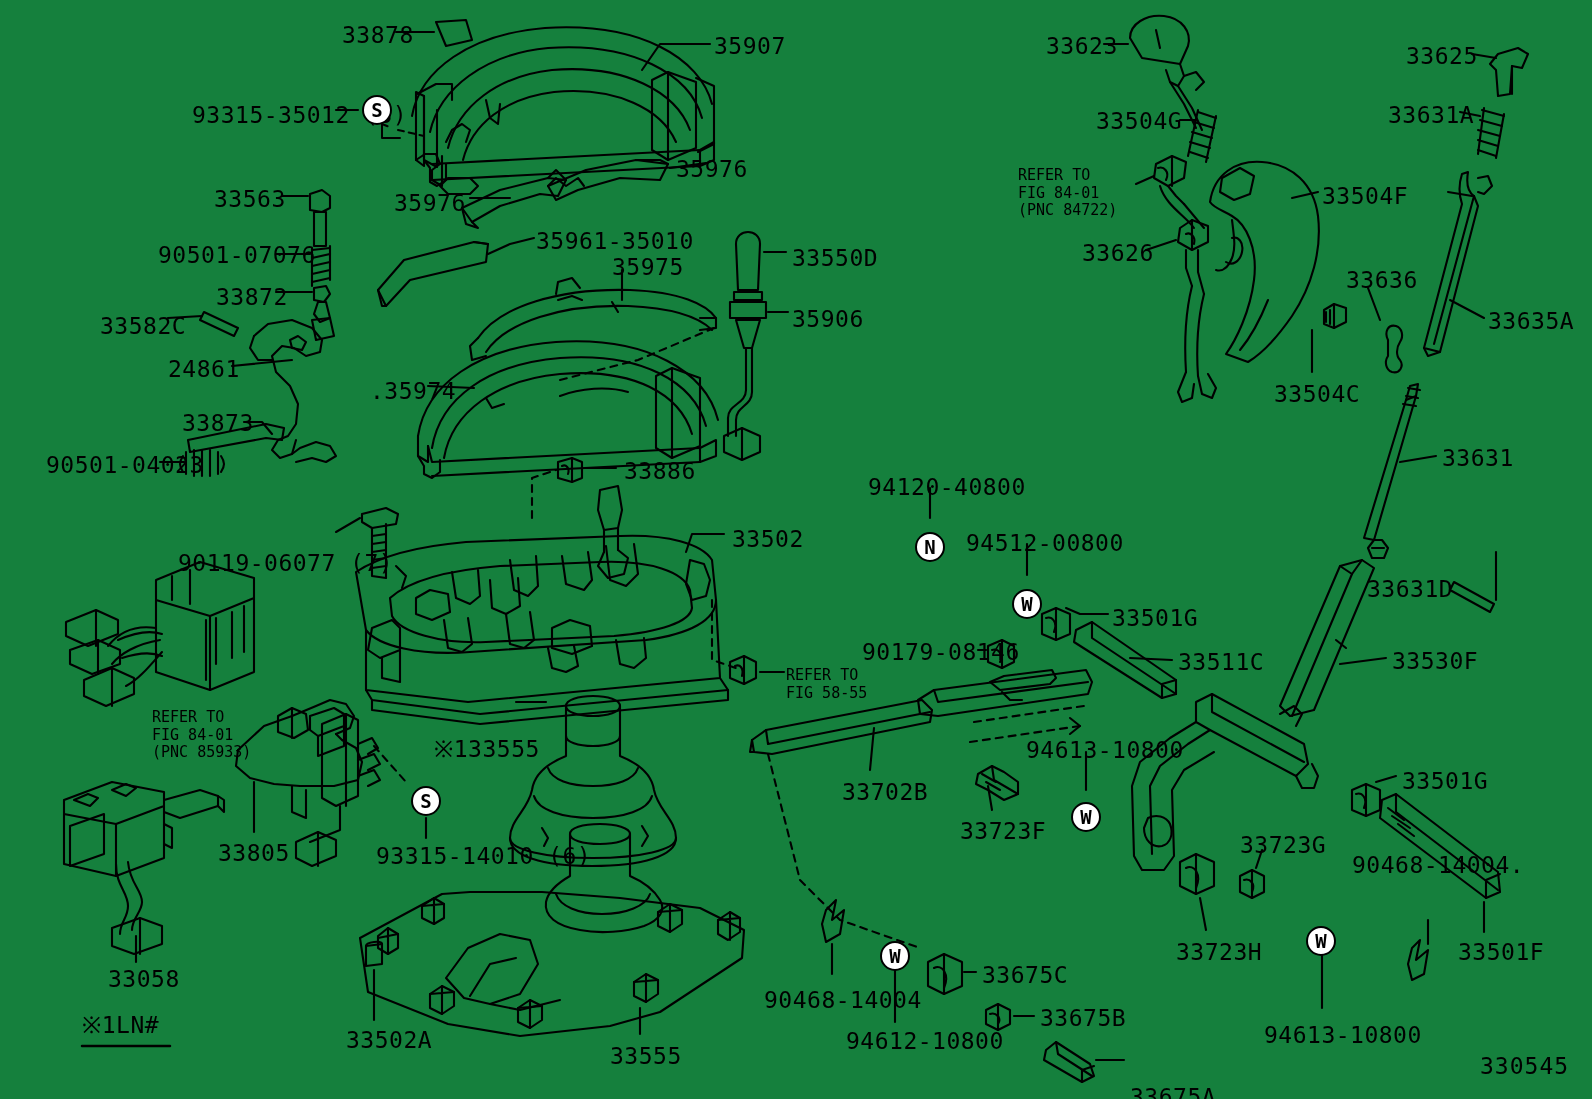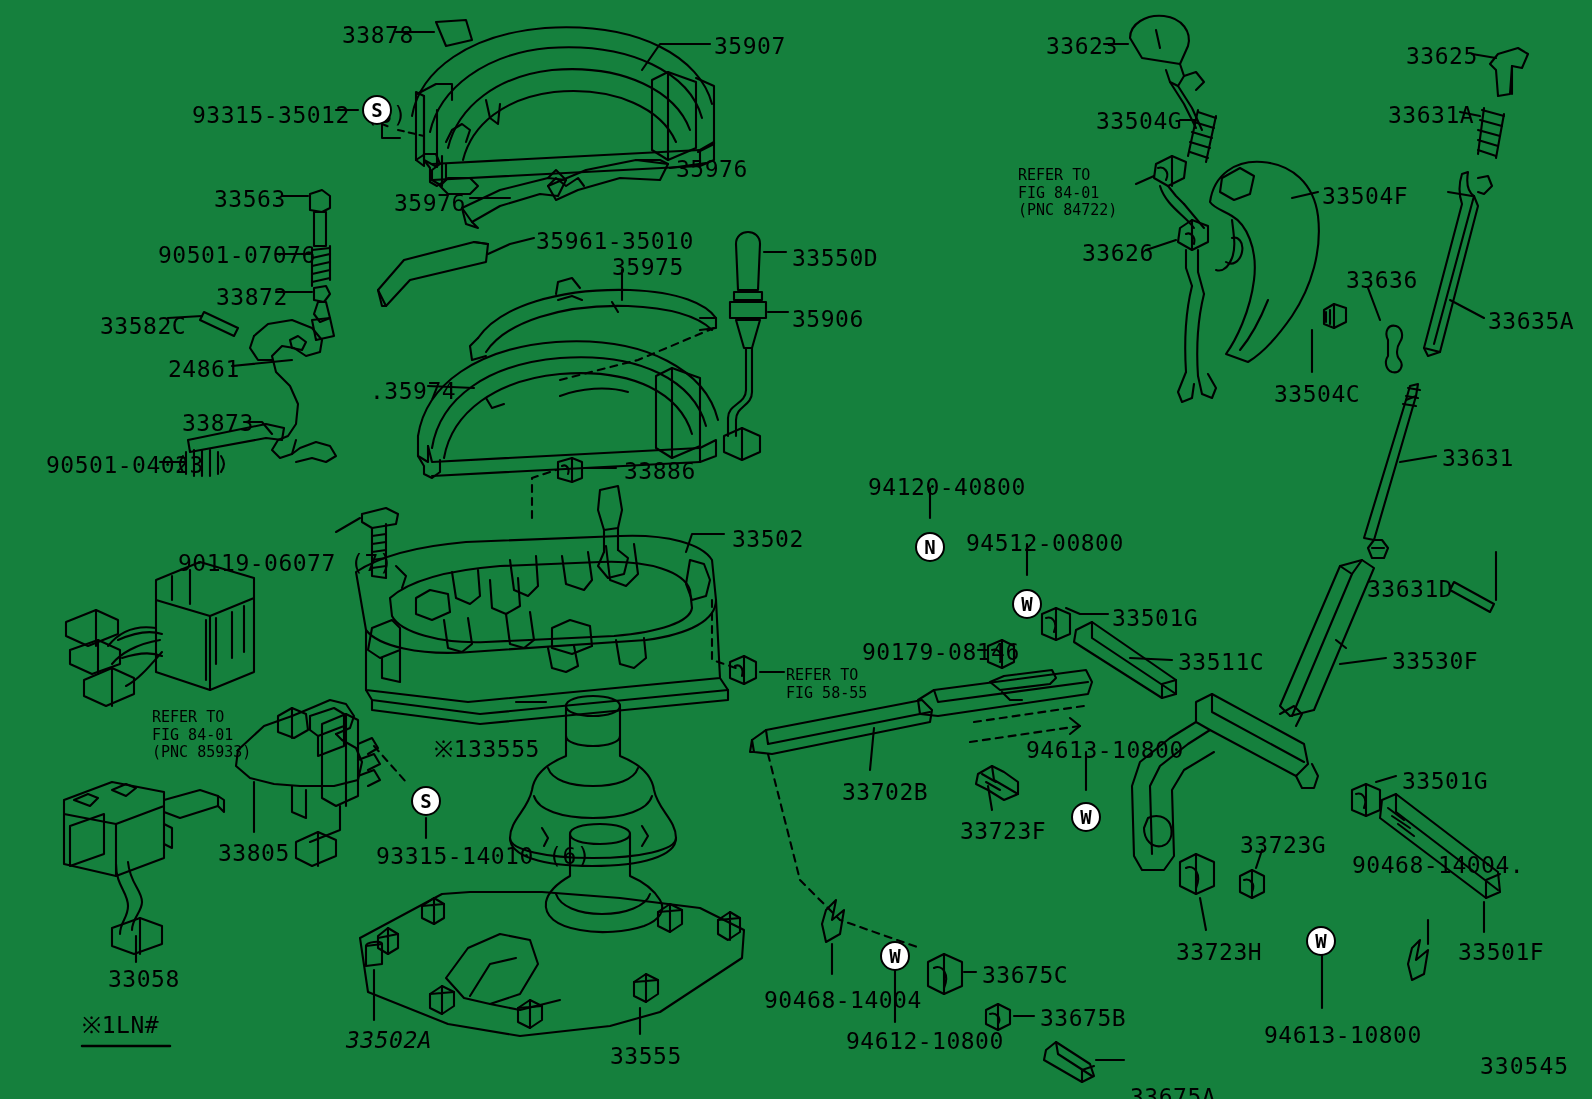--- a/index.html
+++ b/index.html
@@ -604,21 +604,21 @@
       <div class="lbl" style="left: 370px; top: 378px;">.35974</div>
       <div class="lbl" style="left: 182px; top: 410px;">33873</div>
       <div class="lbl" style="left: 46px; top: 452px;">90501-04023</div>
       <div class="lbl" style="left: 624px; top: 458px;">33886</div>
       <div class="lbl" style="left: 178px; top: 526px; margin-top: 24px;">90119-06077 (7)</div>
       <div class="lbl" style="left: 732px; top: 526px;">33502</div>
       <div class="lbl" style="left: 218px; top: 840px;">33805</div>
       <div class="lbl" style="left: 376px; top: 843px;">93315-14010 (6)</div>
       <div class="lbl" style="left: 434px; top: 736px;">※133555</div>
       <div class="lbl" style="left: 108px; top: 966px;">33058</div>
-      <div class="lbl" style="left: 346px; top: 1027px; font-style: italic;">33502A</div>
+      <div class="lbl" style="left: 346px; top: 1027px;">33502A</div>
       <div class="lbl" style="left: 610px; top: 1043px;">33555</div>
       <div class="lbl" style="left: 868px; top: 474px;">94120-40800</div>
       <div class="lbl" style="left: 966px; top: 530px;">94512-00800</div>
       <div class="lbl" style="left: 1112px; top: 605px;">33501G</div>
       <div class="lbl" style="left: 862px; top: 639px;">90179-08146</div>
       <div class="lbl" style="left: 1178px; top: 649px;">33511C</div>
       <div class="lbl" style="left: 1026px; top: 737px;">94613-10800</div>
       <div class="lbl" style="left: 842px; top: 779px;">33702B</div>
       <div class="lbl" style="left: 960px; top: 818px;">33723F</div>
       <div class="lbl" style="left: 764px; top: 987px;">90468-14004</div>

